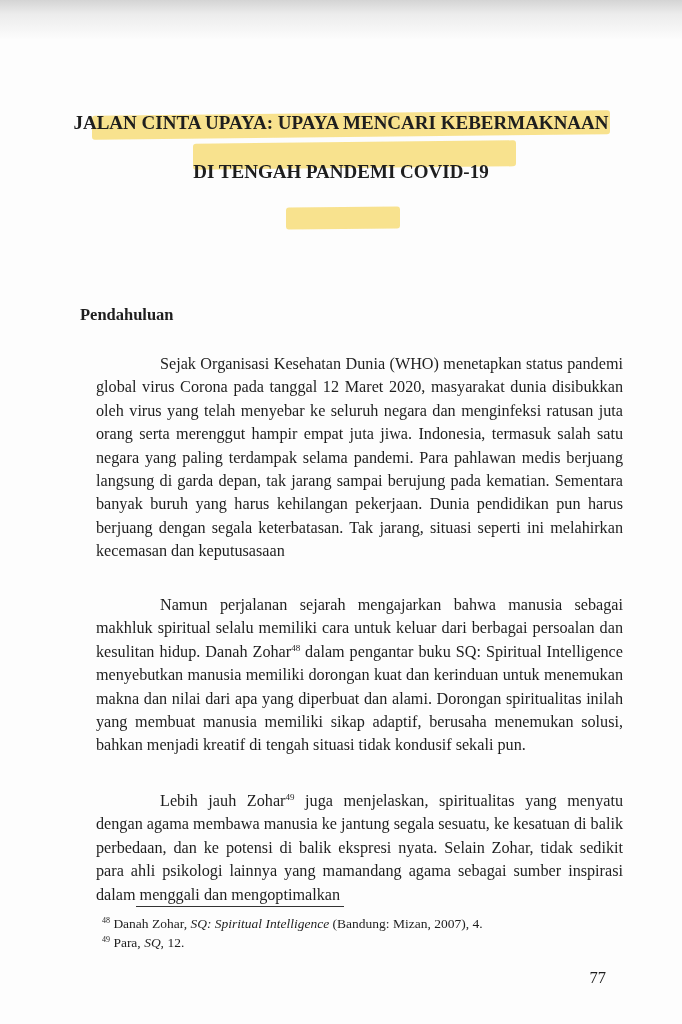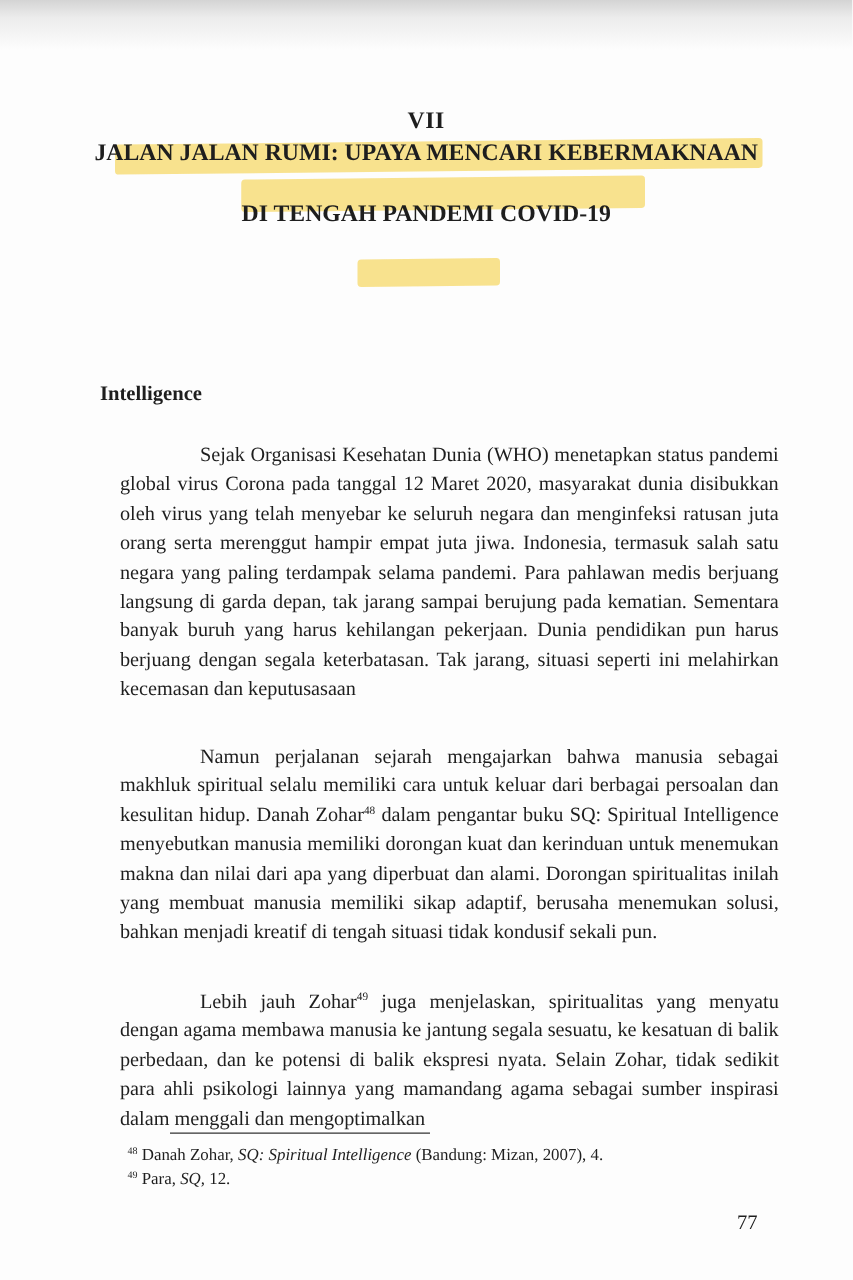--- a/index.html
+++ b/index.html
@@ -54,35 +54,34 @@
       position: absolute; top: 968px; right: 76px; font-size: 16.5px;
     }
   </style>
 </head>
 <body>
 
 <div class="top-shadow"></div>
 
 <div class="page">
 
-  <div class="chapter-num">VII</div>
 
   <div class="hl" style="left: 92px; top: 113px; width: 518px; height: 24px; background: rgb(247, 221, 122);"></div>
   <div class="title-line" style="top:112px;">
-    <span>JALAN JALAN RUMI: UPAYA MENCARI KEBERMAKNAAN</span>
+    <span>JALAN CINTA UPAYA: UPAYA MENCARI KEBERMAKNAAN</span>
   </div>
 
   <div class="hl" style="left: 193px; top: 142px; width: 323px; height: 26px; background: rgb(247, 221, 122);"></div>
   <div class="title-line" style="top:141px;margin-top:20px;">
     <span>DI TENGAH PANDEMI COVID-19</span>
   </div>
 
   <div class="hl" style="left: 286px; top: 207px; width: 114px; height: 22px; background: rgb(247, 221, 122);"></div>
 
-  <div class="section-heading">Intelligence</div>
+  <div class="section-heading">Pendahuluan</div>
 
   <p class="para" style="top:337px;">Sejak Organisasi Kesehatan Dunia (WHO) menetapkan status pandemi global virus Corona pada tanggal 12 Maret 2020, masyarakat dunia disibukkan oleh virus yang telah menyebar ke seluruh negara dan menginfeksi ratusan juta orang serta merenggut hampir empat juta jiwa. Indonesia, termasuk salah satu negara yang paling terdampak selama pandemi. Para pahlawan medis berjuang langsung di garda depan, tak jarang sampai berujung pada kematian. Sementara banyak buruh yang harus kehilangan pekerjaan. Dunia pendidikan pun harus berjuang dengan segala keterbatasan. Tak jarang, situasi seperti ini melahirkan kecemasan dan keputusasaan</p>
 
   <p class="para" style="top:578px;"><span>Namun perjalanan sejarah mengajarkan bahwa manusia sebagai makhluk spiritual selalu memiliki cara untuk keluar dari berbagai persoalan dan kesulitan hidup. Danah Zohar</span><sup>48</sup><span> dalam pengantar buku SQ: Spiritual Intelligence menyebutkan manusia memiliki dorongan kuat dan kerinduan untuk menemukan makna dan nilai dari apa yang diperbuat dan alami. Dorongan spiritualitas inilah yang membuat manusia memiliki sikap adaptif, berusaha menemukan solusi, bahkan menjadi kreatif di tengah situasi tidak kondusif sekali pun.</span></p>
 
   <p class="para" style="top:774px;"><span>Lebih jauh Zohar</span><sup>49</sup><span> juga menjelaskan, spiritualitas yang menyatu dengan agama membawa manusia ke jantung segala sesuatu, ke kesatuan di balik perbedaan, dan ke potensi di balik ekspresi nyata. Selain Zohar, tidak sedikit para ahli psikologi lainnya yang mamandang agama sebagai sumber inspirasi dalam menggali dan mengoptimalkan</span></p>
 
   <div class="fn-rule"></div>
 
   <div class="footnote" style="top:915px;">

